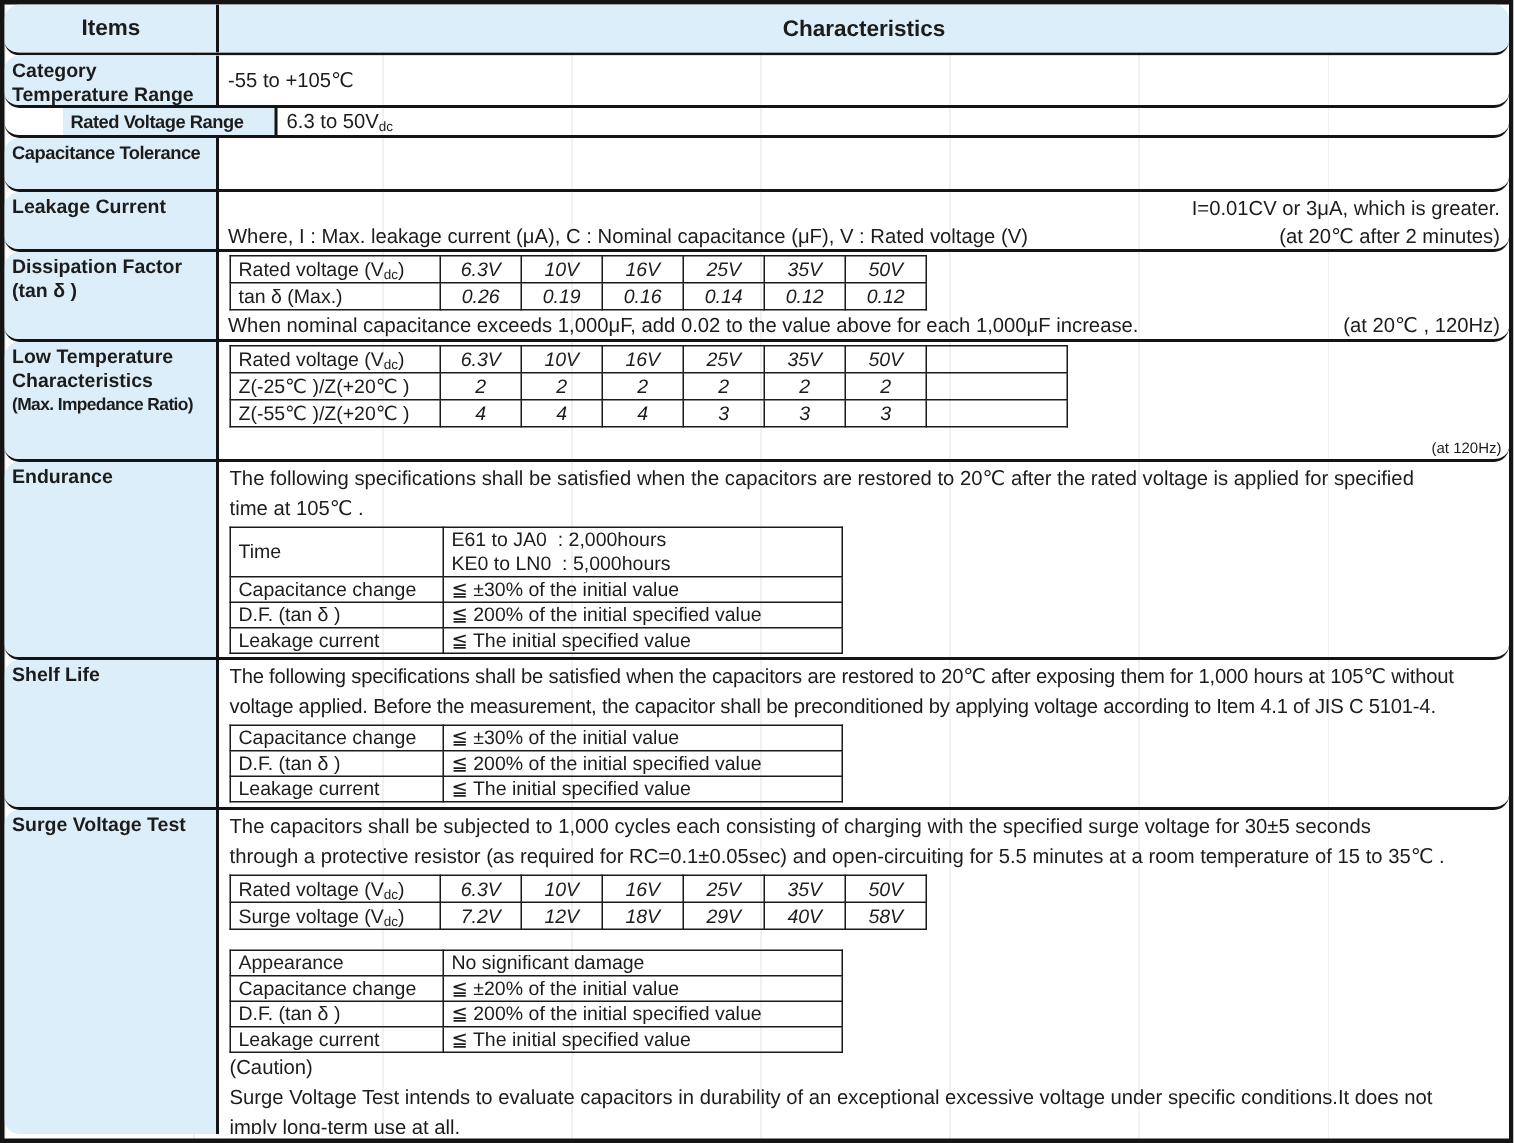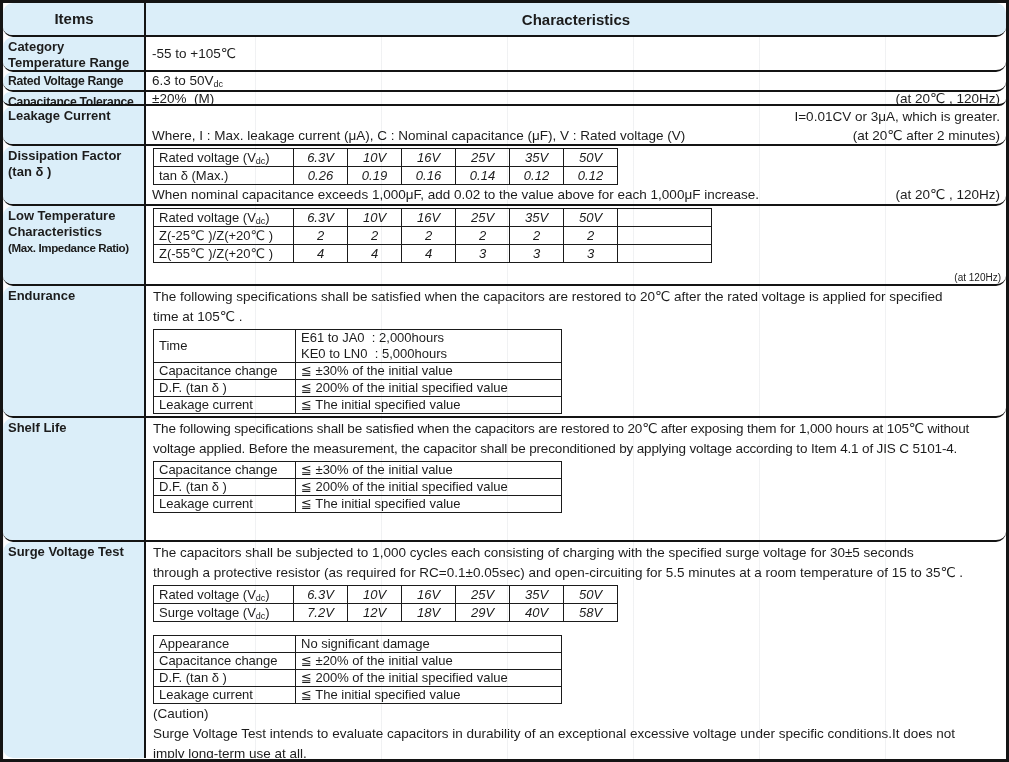--- a/index.html
+++ b/index.html
@@ -42,26 +42,26 @@
   .stable td.val{width:266px;}
   .stable td{line-height:16px;}
   .note-line{font-size:13.5px;line-height:19px;}
   .corner-note{position:absolute;right:5px;bottom:1px;font-size:10px;}
   .desc{margin:1px 0 1px 1px;line-height:20px;font-size:13.5px;}
   .caution{line-height:20px;font-size:13.5px;margin-left:1px;}
   
   .r-head{height:34px;}
   .r-cat{height:35px;}
   .r-rated{height:20px;}
-  .r-cap{height:14px;}
+  .r-cap{height:36px;flex-direction:column;}
   .r-leak{height:40px;}
   .r-diss{height:60px;}
   .r-low{height:80px;}
   .r-end{height:132px;}
-  .r-shelf{height:124px;}
+  .r-shelf{height:100px;}
   .r-surge{height:216px;}
   .lh18{line-height:18px;}
   .lh19{line-height:19px;}
   .lh33{line-height:33px;}
 </style>
 </head>
 <body>
 
 <div class="sheet">
 
@@ -69,21 +69,21 @@
     <div class="items-cell hdr" style="font-size:15px;">Items</div>
     <div class="chars-cell hdr">Characteristics</div>
   </div>
 
   <div class="row r-cat">
     <div class="items-cell">Category Temperature Range</div>
     <div class="chars-cell lh33">-55 to +105℃</div>
   </div>
 
   <div class="row r-rated">
-    <div class="items-cell condensed" style="line-height:15px;">Rated Voltage Range</div>
+    <div class="items-cell condensed" style="line-height:15px;margin-left:39px;">Rated Voltage Range</div>
     <div class="chars-cell lh18">6.3 to 50V<sub>dc</sub></div>
   </div>
 
   <div class="row r-cap">
     <div class="items-cell condensed" style="line-height:16px;">Capacitance Tolerance</div>
     <div class="chars-cell flexline lh19">
       <span class="prewrap">±20%  (M)</span>
       <span>(at 20℃ , 120Hz)</span>
     </div>
   </div>

